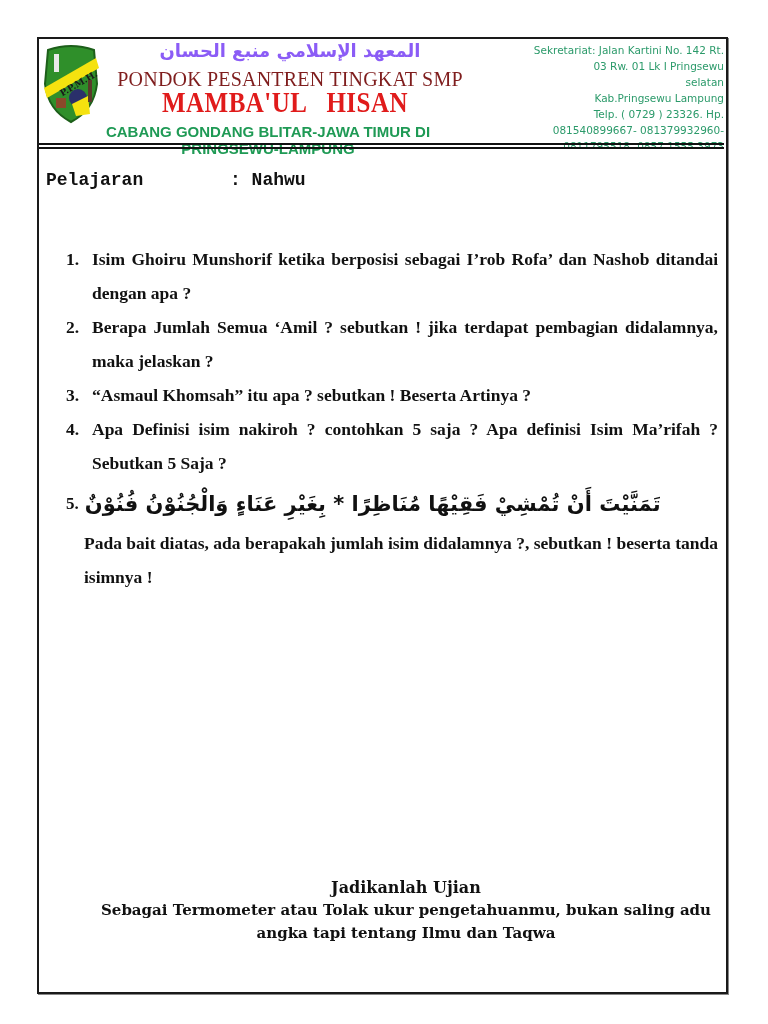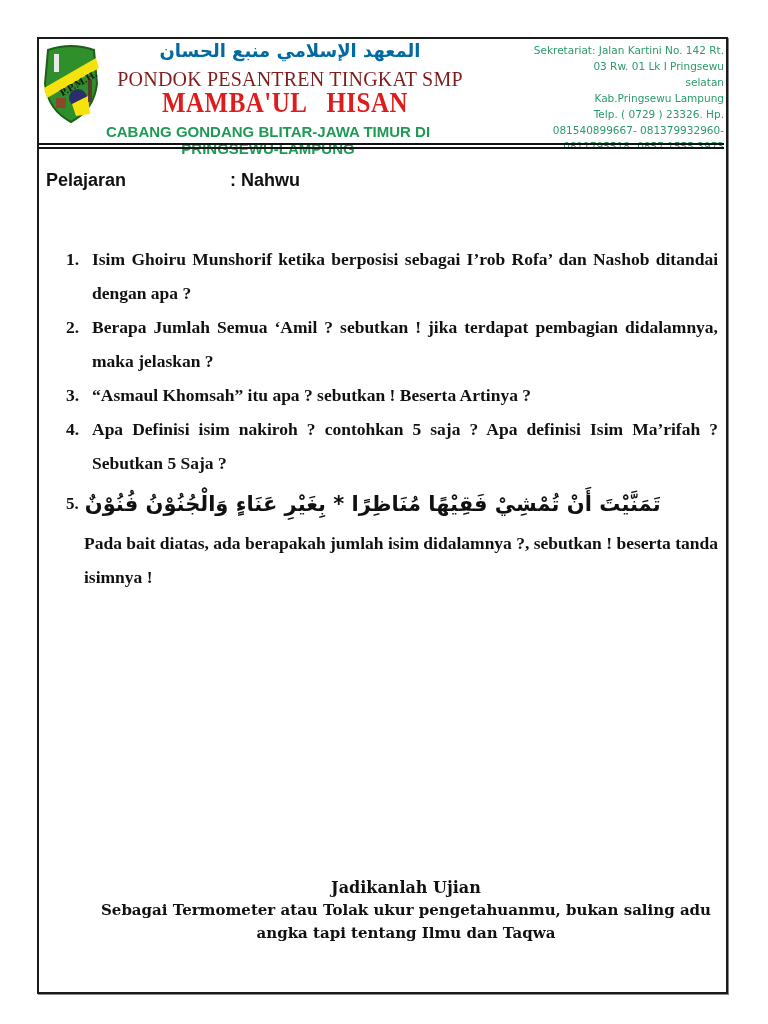--- a/index.html
+++ b/index.html
@@ -10,21 +10,21 @@
   .frame {
     position: absolute; left: 37px; top: 37px; width: 687px; height: 953px;
     border: 2px solid #1a1a1a; box-shadow: 1px 1px 0 #888;
   }
   
   .logo {
     position: absolute; left: 42px; top: 44px; width: 58px; height: 80px;
   }
   .hdr-arabic {
     position: absolute; left: 140px; top: 40px; width: 300px; text-align: center;
-    color: #0369a1; font-family: "DejaVu Sans", sans-serif; font-weight: bold; font-size: 18px;
+    color: #8b5cf6; font-family: "DejaVu Sans", sans-serif; font-weight: bold; font-size: 18px;
     direction: rtl;
   }
   .hdr-pondok {
     position: absolute; left: 105px; top: 68px; width: 370px; text-align: center;
     color: #7f1d1d; font-family: "Liberation Serif", serif; font-size: 20px; letter-spacing: 0.2px;
   }
   .hdr-name {
     position: absolute; left: 140px; top: 89px; width: 290px; text-align: center;
     color: #e01b1b; font-family: "Liberation Serif", serif; font-weight: bold; font-size: 25px;
     transform: scaleY(1.15); letter-spacing: 0.5px;
@@ -35,21 +35,21 @@
   }
   .hdr-address {
     position: absolute; right: 44px; top: 42px; width: 230px; text-align: right;
     color: #2b9a6a; font-family: "DejaVu Sans", sans-serif; font-size: 10.5px; line-height: 16px;
   }
   .hdr-address .clip { height: 10px; overflow: hidden; display: block; }
   .rule1 { position: absolute; left: 39px; top: 143px; width: 685px; height: 2px; background: #111; }
   .rule2 { position: absolute; left: 39px; top: 147px; width: 685px; height: 2px; background: #111; }
 
   
-  .info { position: absolute; left: 46px; top: 168px; font-family: Liberation Sans, sans-serif; font-weight: bold; font-size: 18px; line-height: 24px; }
+  .info { position: absolute; left: 46px; top: 168px; font-family: Liberation Mono, monospace; font-weight: bold; font-size: 18px; line-height: 24px; }
   .info-row { display: flex; }
   .info-label { width: 184px; }
 
   
   .questions {
     position: absolute; left: 66px; top: 242px; width: 652px; margin: 0; padding: 0; list-style: none;
     font-family: "Liberation Serif", serif; font-weight: bold; font-size: 17.5px; line-height: 34px;
   }
   .q { display: flex; }
   .q-num { width: 26px; flex: none; }

